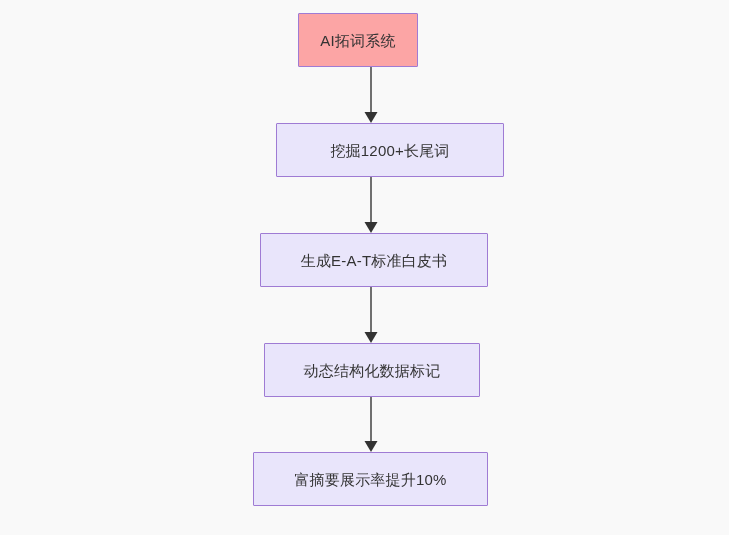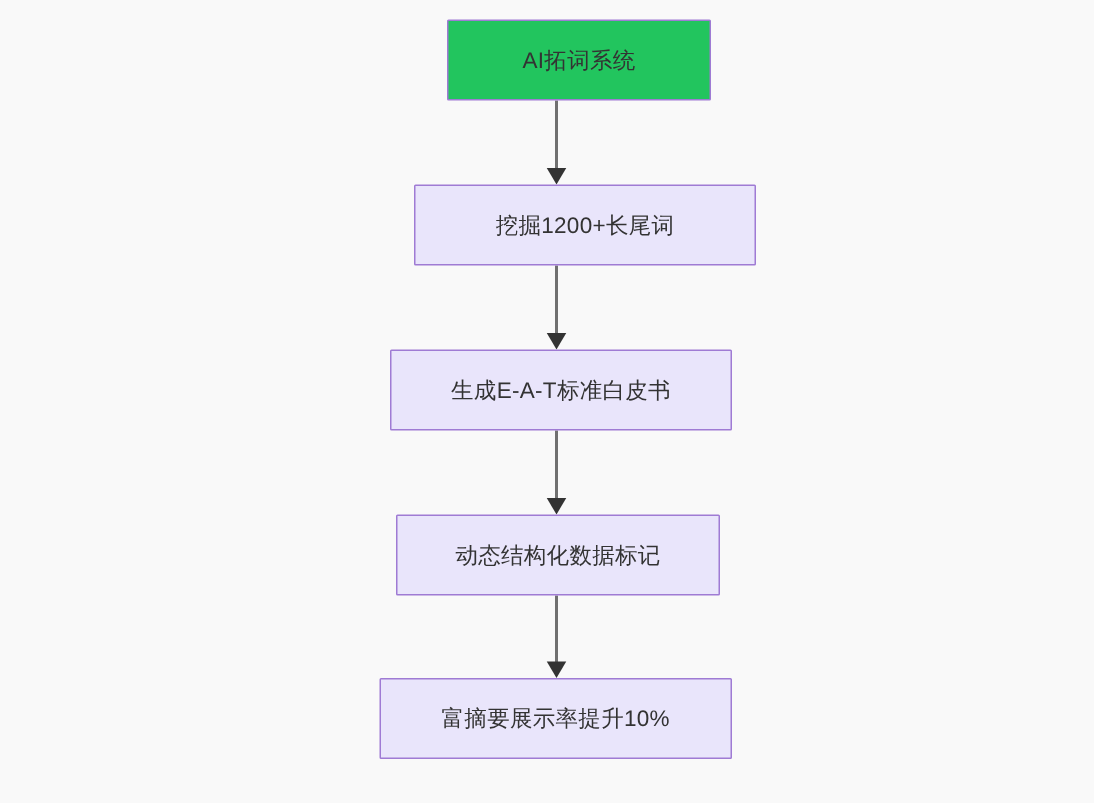--- a/index.html
+++ b/index.html
@@ -76,21 +76,21 @@
         <line x1="12" y1="0" x2="12" y2="47" stroke="#707070" stroke-width="2"></line>
         <polygon points="5.5,45 18.5,45 12,56" fill="#333333"></polygon>
       </svg>
     </div>
     <div class="edge" style="left: 359px; top: 397px; height: 55px;">
       <svg width="24" height="55" viewBox="0 0 24 55">
         <line x1="12" y1="0" x2="12" y2="46" stroke="#707070" stroke-width="2"></line>
         <polygon points="5.5,44 18.5,44 12,55" fill="#333333"></polygon>
       </svg>
     </div>
-    <div class="node" style="left: 298px; top: 13px; width: 176px; background: #22c55e; border-color: rgb(159, 123, 212);">
+    <div class="node" style="left: 298px; top: 13px; width: 120px; background: #fca5a5; border-color: rgb(159, 123, 212);">
       <span class="node-label" style="color: rgb(51, 51, 51);">AI拓词系统</span>
     </div>
     <div class="node" style="left: 276px; top: 123px; width: 228px; background: rgb(233, 229, 251); border-color: rgb(159, 123, 212);">
       <span class="node-label" style="color: rgb(51, 51, 51);">挖掘1200+长尾词</span>
     </div>
     <div class="node" style="left: 260px; top: 233px; width: 228px; background: rgb(233, 229, 251); border-color: rgb(159, 123, 212);">
       <span class="node-label" style="color: rgb(51, 51, 51);">生成E-A-T标准白皮书</span>
     </div>
     <div class="node" style="left: 264px; top: 343px; width: 216px; background: rgb(233, 229, 251); border-color: rgb(159, 123, 212);">
       <span class="node-label" style="color: rgb(51, 51, 51);">动态结构化数据标记</span>

